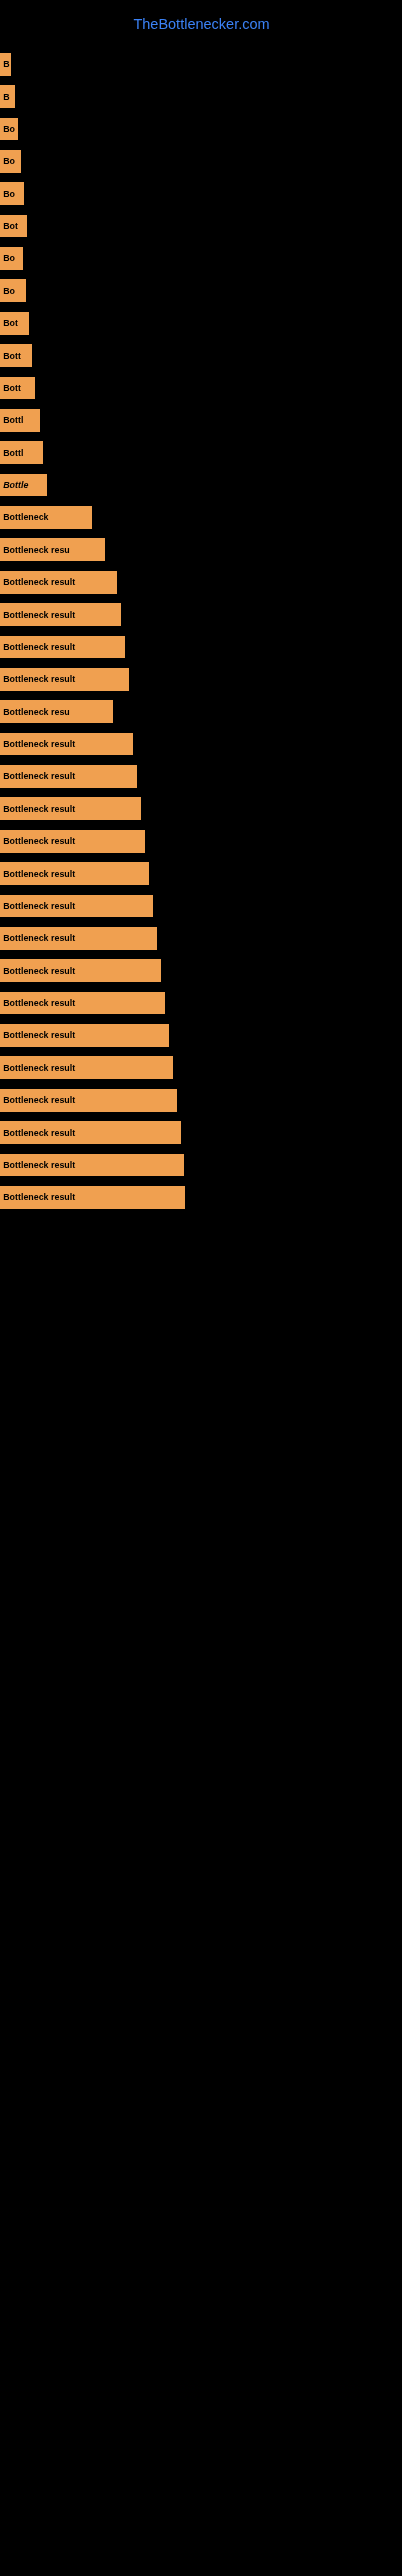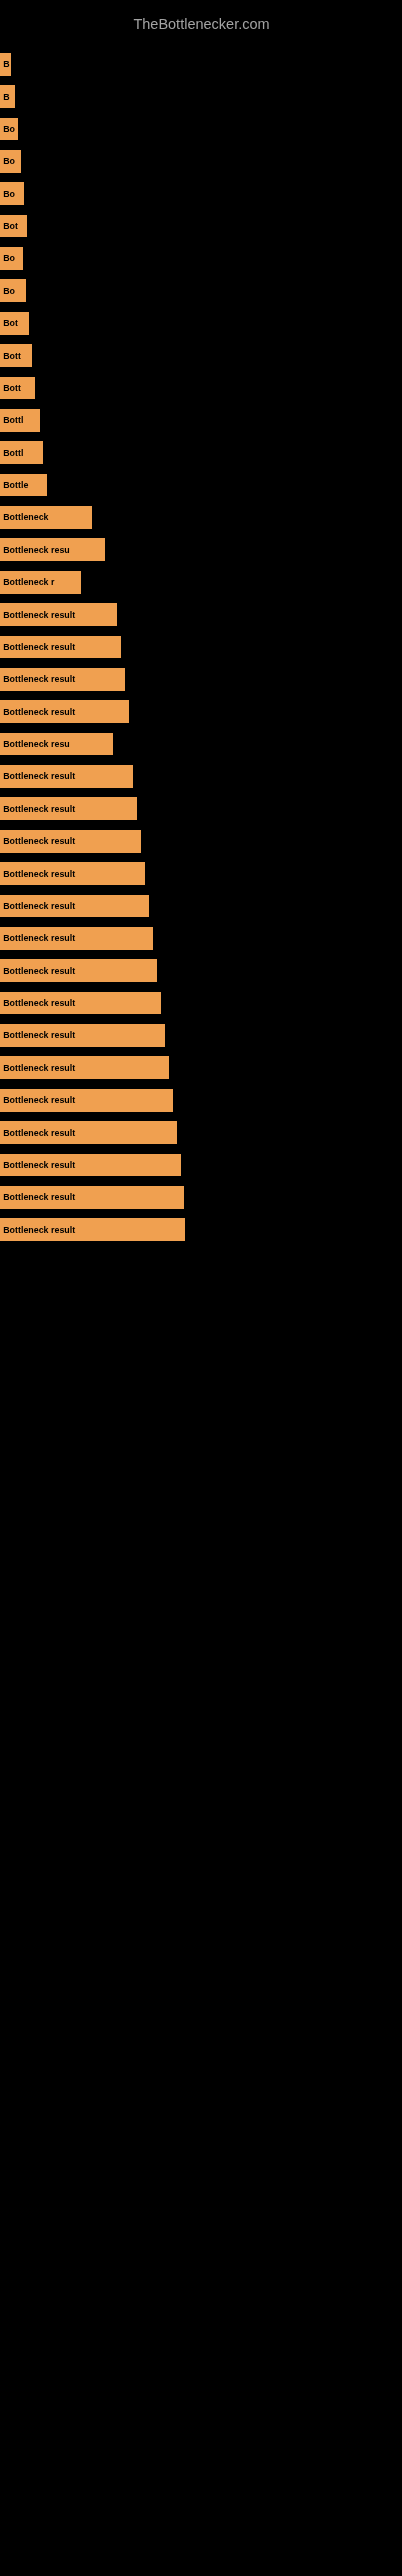--- a/index.html
+++ b/index.html
@@ -17,21 +17,21 @@
 
     .page-container {
       width: 403px;
       min-height: 2576px;
       background-color: #000000;
       position: relative;
       padding: 8px 0;
     }
 
     .site-title {
-      color: #a3a3a3;
+      color: #3b82f6;
       font-size: 14.5px;
       text-align: center;
       padding: 8px 0 16px 0;
       font-weight: normal;
     }
 
     .bar-row {
       display: flex;
       align-items: center;
       margin-bottom: 0px;
@@ -122,40 +122,35 @@
         <div class="bar-label" style="width: 40px;">
           <span>Bottl</span>
         </div>
       </div>
       <div class="bar-row">
         <div class="bar-label" style="width: 43px;">
           <span>Bottl</span>
         </div>
       </div>
       <div class="bar-row">
-        <div class="bar-label" style="width: 47px;">
+        <div class="bar-label" style="width: 47px; font-style: italic;">
           <span>Bottle</span>
         </div>
       </div>
       <div class="bar-row">
         <div class="bar-label" style="width: 92px;">
           <span>Bottleneck</span>
         </div>
       </div>
       <div class="bar-row">
         <div class="bar-label" style="width: 105px;">
           <span>Bottleneck resu</span>
         </div>
       </div>
       <div class="bar-row">
-        <div class="bar-label" style="width: 81px;">
-          <span>Bottleneck r</span>
-        </div>
-      </div>
-      <div class="bar-row">
         <div class="bar-label" style="width: 117px;">
           <span>Bottleneck result</span>
         </div>
       </div>
       <div class="bar-row">
         <div class="bar-label" style="width: 121px;">
           <span>Bottleneck result</span>
         </div>
       </div>
       <div class="bar-row">

